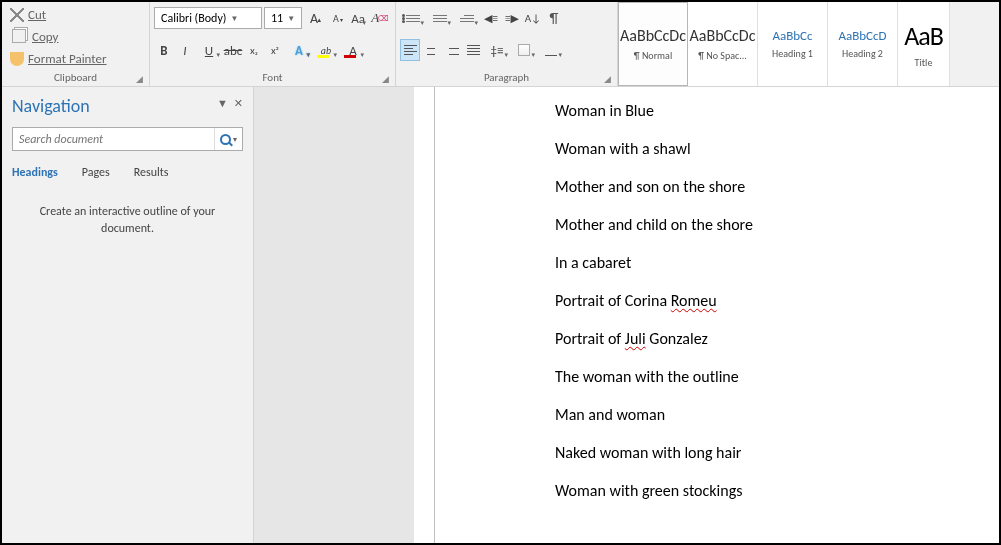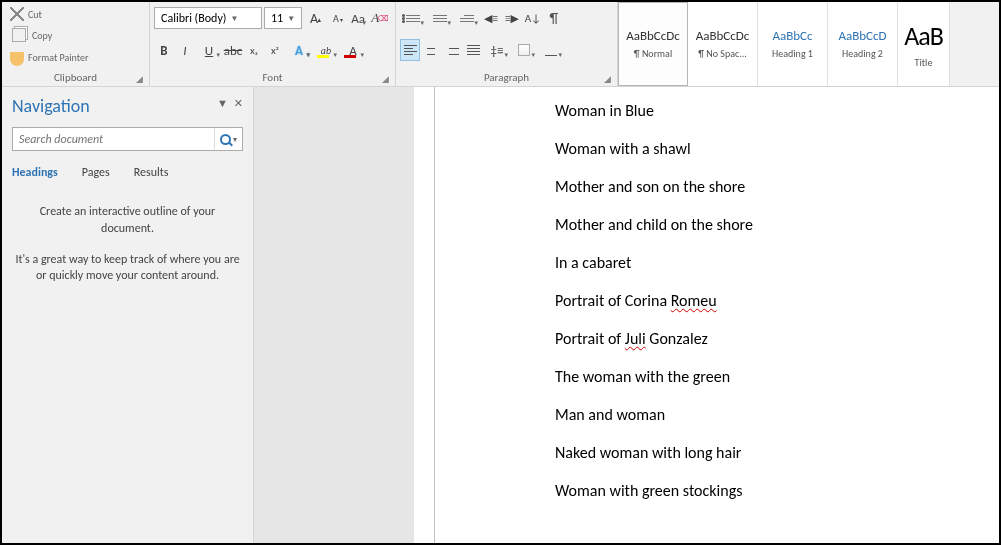--- a/index.html
+++ b/index.html
@@ -10,21 +10,21 @@
 .rgroup-label { font-size: 11px; color: #666; text-align: center; padding: 2px 0; position: relative; }
 .rgroup-label .launcher { position: absolute; right: 2px; bottom: 2px; font-size: 9px; color: #888; cursor: pointer; }
 
 .clipboard { width: 148px; }
 .clip-body { display: flex; height: 62px; }
 .paste-btn { width: 42px; display: flex; flex-direction: column; align-items: center; justify-content: flex-end; padding-bottom: 2px; cursor: pointer; }
 .paste-btn .ic { width: 26px; height: 30px; background: #f5c26b; border: 1px solid #b58a3a; border-radius: 2px; position: relative; }
 .paste-btn .ic::after { content: ""; position: absolute; left: 5px; top: -4px; width: 14px; height: 8px; background: #bbb; border-radius: 2px 2px 0 0; }
 .paste-btn .lbl { font-size: 11px; color: #444; }
 .clip-list { flex: 1; display: flex; flex-direction: column; justify-content: space-around; padding-left: 4px; }
-.clip-item { display: flex; align-items: center; gap: 4px; font-size: 10px; color: #666; cursor: pointer; }
+.clip-item { display: flex; align-items: center; gap: 4px; font-size: 13px; color: #666; cursor: pointer; text-decoration: underline; }
 .clip-item .ci { width: 14px; height: 14px; display: inline-block; }
 .ci-cut { background: linear-gradient(45deg, transparent 45%, #888 45%, #888 55%, transparent 55%), linear-gradient(-45deg, transparent 45%, #888 45%, #888 55%, transparent 55%); }
 .ci-copy { border: 1px solid #aaa; box-shadow: 2px -2px 0 -1px #fff, 2px -2px 0 0 #aaa; width: 10px; height: 12px; margin: 1px 2px; }
 .ci-brush { background: #f5c26b; border-radius: 0 0 7px 7px; height: 10px; width: 10px; margin-top: 2px; }
 
 .font { width: 246px; }
 .font-row1 { display: flex; align-items: center; gap: 2px; height: 28px; }
 .font-sel { border: 1px solid #ababab; background: #fff; font-size: 12px; height: 22px; display: flex; align-items: center; padding: 0 2px 0 6px; }
 .font-sel .dd { font-size: 8px; color: #666; padding-left: 4px; }
 .fname { width: 108px; }
@@ -63,21 +63,21 @@
 .spacing-ic { font-size: 13px; }
 .shade-ic { width: 12px; height: 12px; background: linear-gradient(#fff,#eee); border: 1px solid #aaa; }
 .border-ic { width: 12px; height: 12px; border: 1px solid #555; border-top: none; border-left: none; border-right: none; }
 .sort-ic { font-size: 11px; }
 .pilcrow { font-size: 15px; color: #555; }
 
 .styles { flex: 1; border-right: none; padding: 0; }
 .styles-body { display: flex; height: 100%; }
 .style-item { width: 70px; border-right: 1px solid #e0e0e0; display: flex; flex-direction: column; align-items: center; justify-content: center; cursor: pointer; background: #fff; }
 .style-item.sel { border: 1px solid #b6b6b6; background: #fdfdfd; }
-.style-prev { font-size: 13px; color: #333; }
+.style-prev { font-size: 16px; color: #333; }
 .style-prev.blue { color: #2e74b5; font-size: 13px; }
 .style-prev.big { font-size: 26px; color: #000; letter-spacing: -1px; }
 .style-lbl { font-size: 10px; color: #555; margin-top: 4px; }
 
 .main { display: flex; height: calc(100% - 85px); }
 .navpane { width: 252px; background: #f1f1f1; border-right: 1px solid #d4d4d4; padding: 8px 10px; position: relative; }
 .nav-title { font-size: 18px; color: #2e74b5; font-weight: 400; }
 .nav-ctrl { position: absolute; right: 10px; top: 10px; display: flex; gap: 6px; font-size: 11px; color: #666; }
 .nav-ctrl span { cursor: pointer; }
 .nav-search { margin-top: 10px; display: flex; border: 1px solid #ababab; background: #fff; height: 24px; align-items: center; }
@@ -317,30 +317,29 @@
           <span class="mag"></span>
         </div>
     </div>
     <div class="nav-tabs">
       <span class="active">Headings</span>
       <span>Pages</span>
       <span>Results</span>
     </div>
     <div class="nav-help">
       <p>Create an interactive outline of your document.</p>
-      <p>It's a great way to keep track of where you are or quickly move your content around.</p>
     </div>
   </div>
   <div class="doc-gutter"></div>
   <div class="doc-page" id="doc-page">
       <p>Woman in Blue</p>
       <p>Woman with a shawl</p>
       <p>Mother and son on the shore</p>
       <p>Mother and child on the shore</p>
       <p>In a cabaret</p>
       <p>Portrait of Corina <span class="squig">Romeu</span></p>
       <p>Portrait of <span class="squig">Juli</span> Gonzalez</p>
-      <p>The woman with the green</p>
+      <p>The woman with the outline</p>
       <p>Man and woman</p>
       <p>Naked woman with long hair</p>
       <p>Woman with green stockings</p>
     </div>
 </div>
 
 </body></html>

